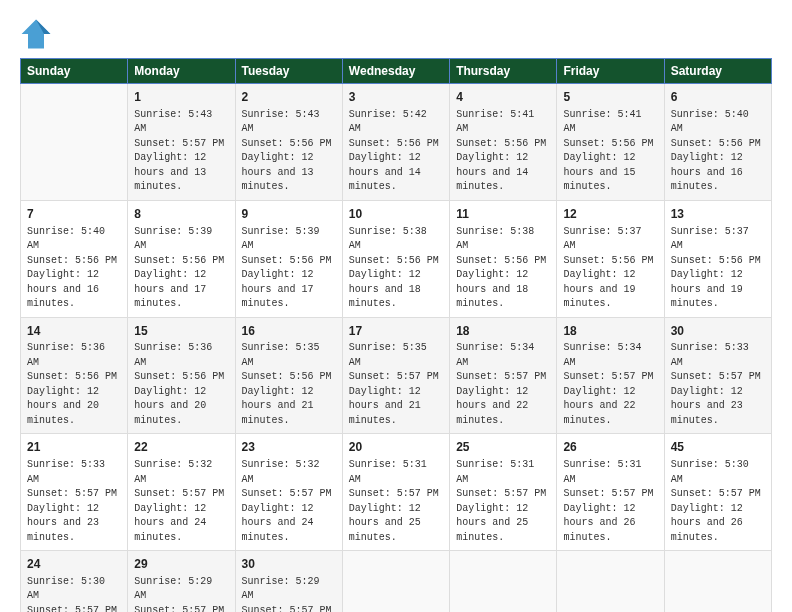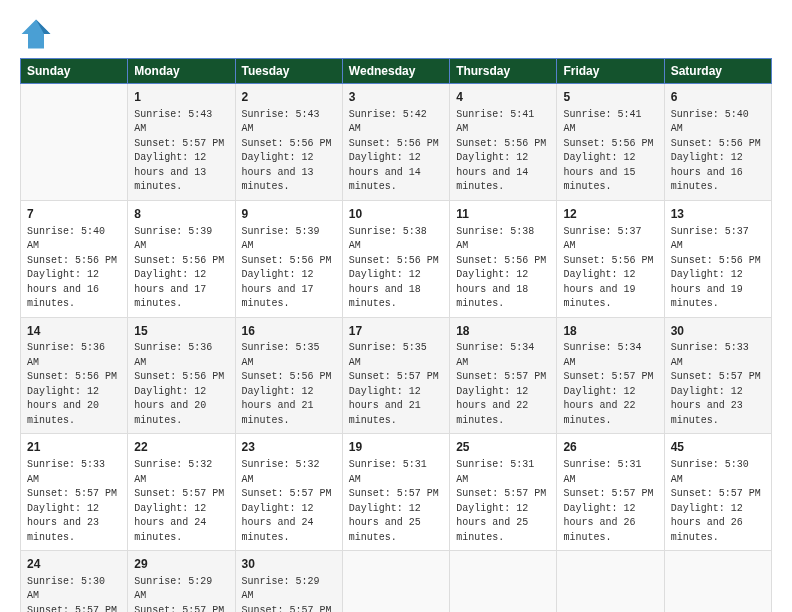--- a/index.html
+++ b/index.html
@@ -233,21 +233,21 @@
           </td>
           <td>
             <span class="day-num">22</span>
             <div class="cell-text">Sunrise: 5:32 AM<br>Sunset: 5:57 PM<br>Daylight: 12 hours and 24 minutes.</div>
           </td>
           <td>
             <span class="day-num">23</span>
             <div class="cell-text">Sunrise: 5:32 AM<br>Sunset: 5:57 PM<br>Daylight: 12 hours and 24 minutes.</div>
           </td>
           <td>
-            <span class="day-num">19</span>
+            <span class="day-num">20</span>
             <div class="cell-text">Sunrise: 5:31 AM<br>Sunset: 5:57 PM<br>Daylight: 12 hours and 25 minutes.</div>
           </td>
           <td>
             <span class="day-num">25</span>
             <div class="cell-text">Sunrise: 5:31 AM<br>Sunset: 5:57 PM<br>Daylight: 12 hours and 25 minutes.</div>
           </td>
           <td>
             <span class="day-num">26</span>
             <div class="cell-text">Sunrise: 5:31 AM<br>Sunset: 5:57 PM<br>Daylight: 12 hours and 26 minutes.</div>
           </td>

